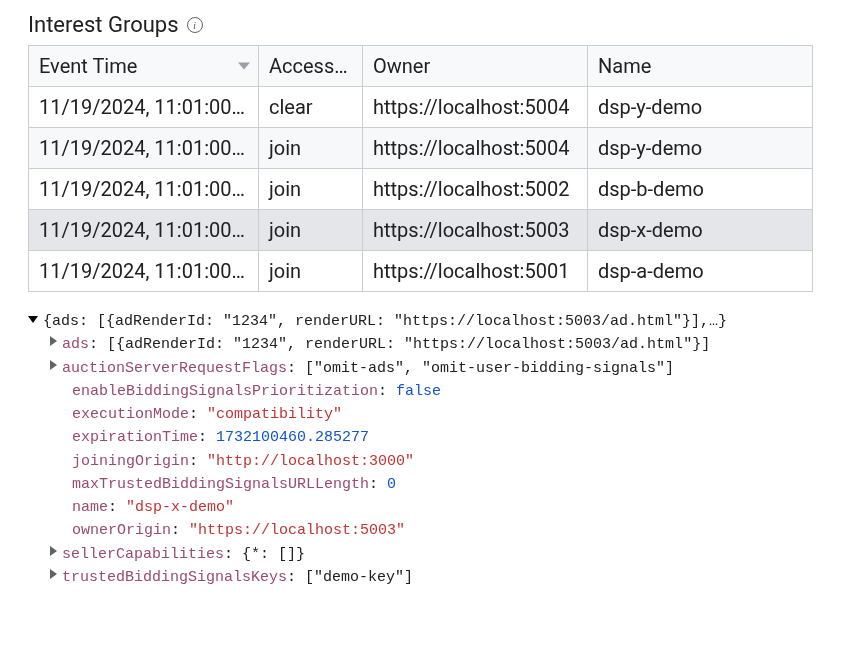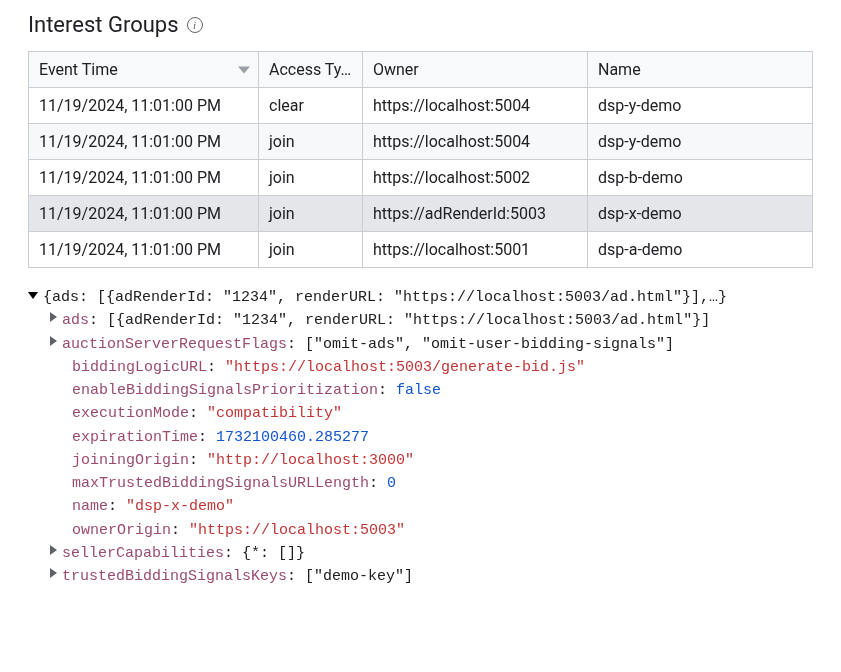--- a/index.html
+++ b/index.html
@@ -9,21 +9,21 @@
     font-family: -apple-system, BlinkMacSystemFont, "Segoe UI", Roboto, sans-serif;
     font-size: 14px;
     color: #202124;
     width: 841px;
     background: #fff;
   }
   .title-row {
     display: flex;
     align-items: center;
     gap: 8px;
-    margin-bottom: 14px;
+    margin-bottom: 8px;
   }
   .title {
     font-size: 22px;
     font-weight: 400;
     color: #202124;
   }
   .info-icon {
     width: 16px; height: 16px;
     border: 1.2px solid #5f6368;
     border-radius: 50%;
@@ -37,21 +37,21 @@
   table.grid {
     width: 100%;
     border-collapse: collapse;
     border: 1px solid #cacdd1;
     table-layout: fixed;
   }
   table.grid th, table.grid td {
     border: 1px solid #cacdd1;
     padding: 8px 10px;
     text-align: left;
-    font-size: 16px;
+    font-size: 20px;
     font-weight: 400;
     white-space: nowrap;
     overflow: hidden;
     text-overflow: ellipsis;
   }
   table.grid th {
     background: #f8f9fa;
     position: relative;
     cursor: pointer;
     font-weight: 400;
@@ -142,40 +142,39 @@
       </tr>
       <tr class="odd">
         <td>11/19/2024, 11:01:00 PM</td>
         <td>join</td>
         <td>https://localhost:5002</td>
         <td>dsp-b-demo</td>
       </tr>
       <tr class="sel">
         <td>11/19/2024, 11:01:00 PM</td>
         <td>join</td>
-        <td>https://adRenderId:5003</td>
+        <td>https://localhost:5003</td>
         <td>dsp-x-demo</td>
       </tr>
       <tr class="odd">
         <td>11/19/2024, 11:01:00 PM</td>
         <td>join</td>
         <td>https://localhost:5001</td>
         <td>dsp-a-demo</td>
       </tr>
     </tbody>
 </table>
 
 <div class="tree">
   <div class="row"><span class="caret open"></span><span class="punc">{ads: [{adRenderId: "1234", renderURL: "https://localhost:5003/ad.html"}],…}</span></div>
 
   <div class="row ind1"><span class="caret closed"></span><span class="key">ads</span><span class="punc">: </span><span class="punc">[{adRenderId: "1234", renderURL: "https://localhost:5003/ad.html"}]</span></div>
 
   <div class="row ind1"><span class="caret closed"></span><span class="key">auctionServerRequestFlags</span><span class="punc">: </span><span class="punc">["omit-ads", "omit-user-bidding-signals"]</span></div>
 
-  <div class="row ind2"><span class="key">biddingLogicURL</span><span class="punc">: </span><span class="str">"https://localhost:5003/generate-bid.js"</span></div>
 
   <div class="row ind2"><span class="key">enableBiddingSignalsPrioritization</span><span class="punc">: </span><span class="bool">false</span></div>
 
   <div class="row ind2"><span class="key">executionMode</span><span class="punc">: </span><span class="str">"compatibility"</span></div>
 
   <div class="row ind2"><span class="key">expirationTime</span><span class="punc">: </span><span class="num">1732100460.285277</span></div>
 
   <div class="row ind2"><span class="key">joiningOrigin</span><span class="punc">: </span><span class="str">"http://localhost:3000"</span></div>
 
   <div class="row ind2"><span class="key">maxTrustedBiddingSignalsURLLength</span><span class="punc">: </span><span class="num">0</span></div>

